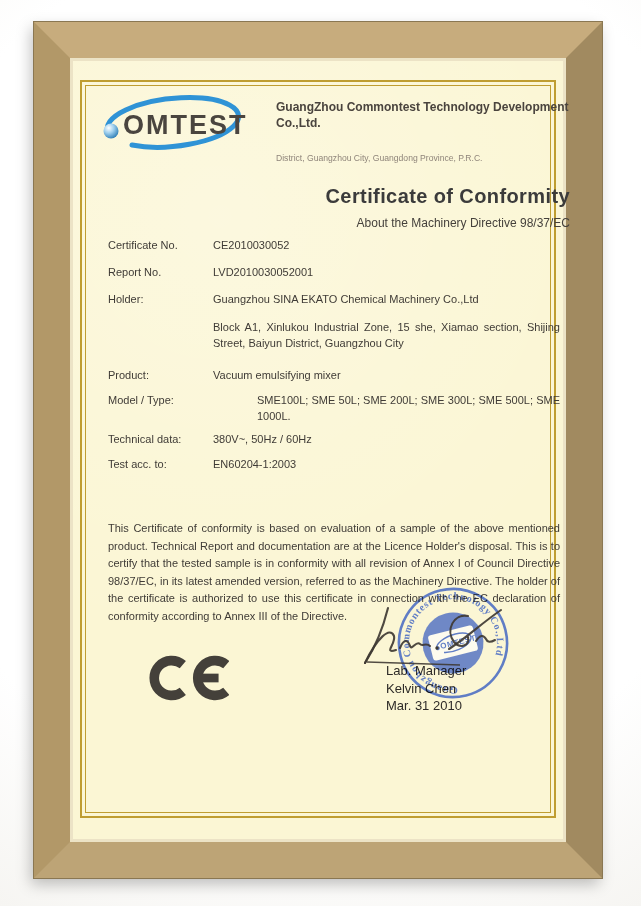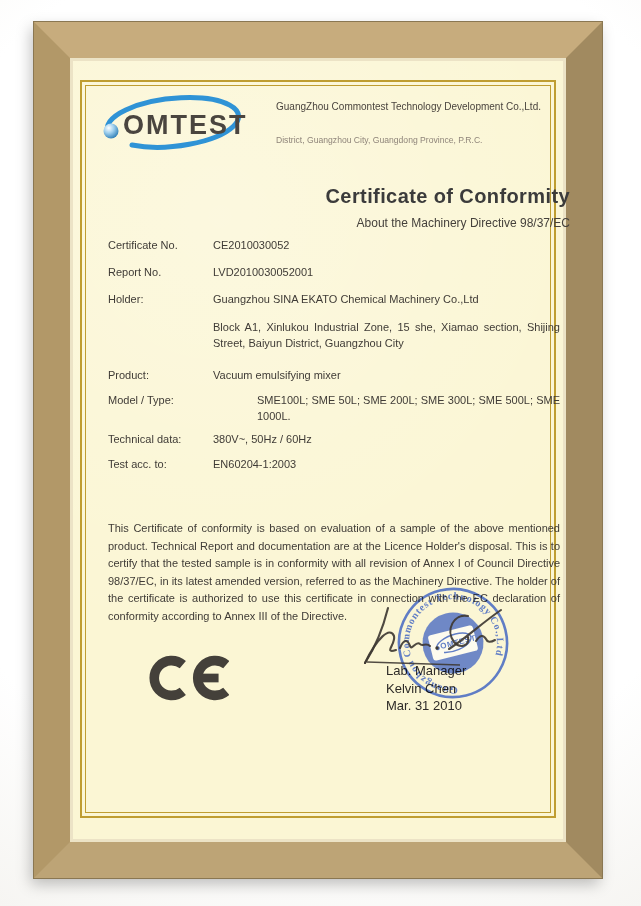--- a/index.html
+++ b/index.html
@@ -23,21 +23,21 @@
     radial-gradient(circle at 30% 20%, rgba(255,255,255,.25), rgba(0,0,0,0) 60%),var(--paper);}
   .pinstripe-outer{position:absolute;left:10px;top:22px;right:10px;bottom:24px;
     border:2px solid var(--pinstripe-gold);}
   .pinstripe-inner{position:absolute;inset:3px;border:1px solid var(--pinstripe-gold);}
   
   .content{position:absolute;left:0;top:0;width:641px;height:906px;z-index:3;color:var(--ink);}
   .logo-svg{position:absolute;left:98px;top:94px;width:150px;height:62px;}
   .logo-text{font-family:"Liberation Sans",sans-serif;font-weight:bold;font-size:27px;letter-spacing:2px;fill:#4a453f;}
   .swoosh{stroke:var(--logo-blue);stroke-width:5;fill:none;stroke-linecap:round;}
   .header-block{position:absolute;left:276px;top:100px;width:296px;}
-  .company-name{font-size:10px;font-weight:normal;color:#4a443e;line-height:1.3;}
+  .company-name{font-size:12px;font-weight:bold;color:#4a443e;line-height:1.3;}
   .company-address{margin-top:6px;font-size:8.6px;color:#8f857a;line-height:1.65;}
   .title-block{position:absolute;left:90px;top:185px;width:480px;text-align:right;}
   .cert-title{font-size:20px;font-weight:bold;color:#3b3b3b;letter-spacing:.4px;}
   .cert-subtitle{margin-top:8px;font-size:12px;color:#45413c;}
   .fields{position:absolute;left:108px;top:237px;width:452px;font-size:11px;}
   .frow{display:flex;align-items:flex-start;}
   .frow .flabel{width:105px;flex:0 0 105px;line-height:16px;}
   .frow .fvalue{flex:1;line-height:16px;text-align:justify;}
   .frow:nth-child(1){margin-bottom:11px;}
   .frow:nth-child(2){margin-bottom:11px;}

